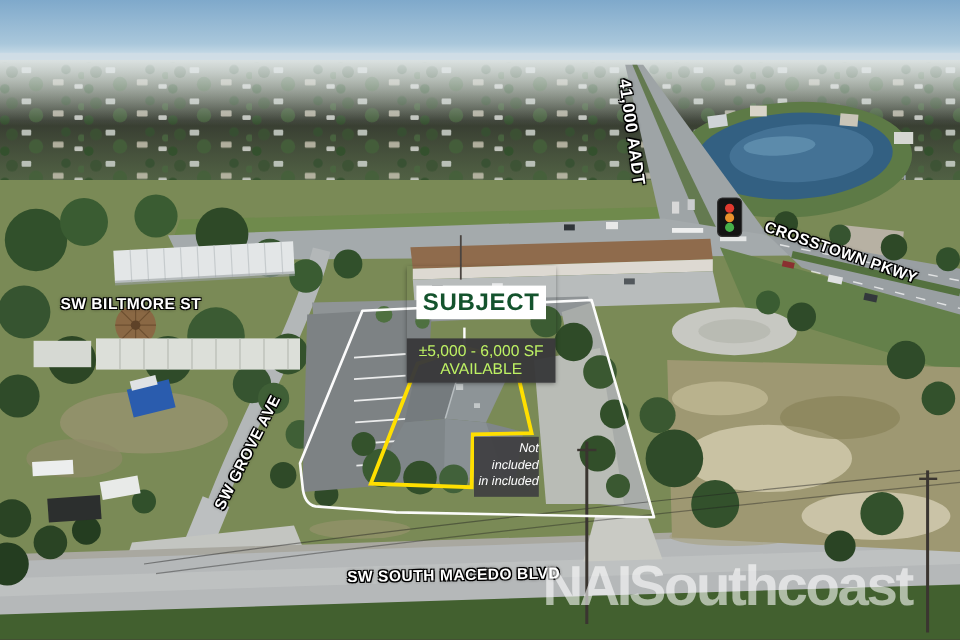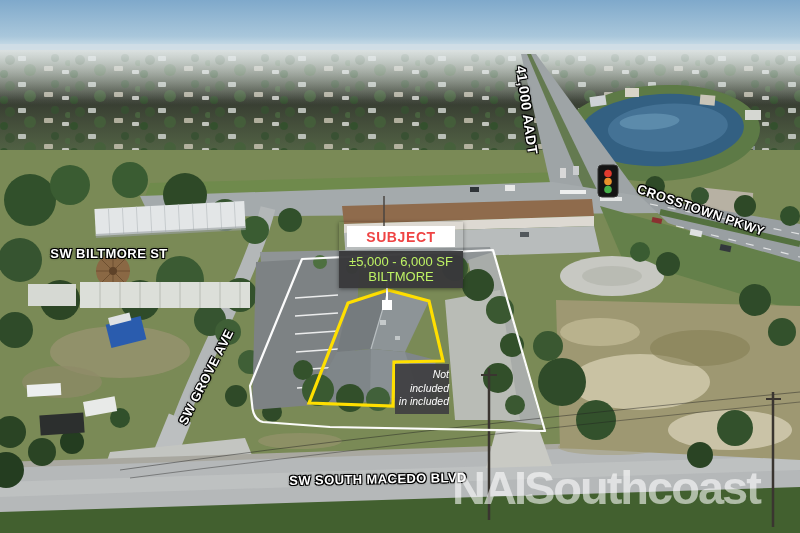--- a/index.html
+++ b/index.html
@@ -4,22 +4,22 @@
 <style>
   html,body{margin:0;padding:0;background:#222;}
   .stage{position:relative;width:800px;height:533px;overflow:hidden;
          font-family:"Liberation Sans",sans-serif;}
   .stage svg{position:absolute;left:0;top:0;}
   .label{position:absolute;color:#fff;font-weight:bold;font-size:13px;
          letter-spacing:.4px;white-space:nowrap;
          text-shadow:-1px -1px 0 #000,1px -1px 0 #000,-1px 1px 0 #000,1px 1px 0 #000,0 0 3px rgba(0,0,0,.85);}
   .callout{position:absolute;left:339px;top:222px;width:124px;text-align:center;
            box-shadow:0 1px 4px rgba(0,0,0,.45);}
-  .callout .subject{width:108px;margin:4px auto;background:#fff;color:#ef4444;
-           font-weight:bold;font-size:14px;letter-spacing:.6px;padding:3px 0 2px;}
+  .callout .subject{width:108px;margin:16px auto;background:#fff;color:#14532d;
+           font-weight:bold;font-size:20px;letter-spacing:.6px;padding:3px 0 2px;}
   .callout .avail{background:rgba(56,56,58,.96);color:#bef264;font-size:13px;
            line-height:1.16;padding:3px 0 4px;}
   .note{position:absolute;left:395px;top:364px;width:54px;height:46px;
         background:rgba(62,62,64,.92);color:#fff;font-style:italic;
         font-size:10.5px;line-height:1.3;text-align:right;padding-top:4px;}
   .logo{position:absolute;left:452px;top:464px;white-space:nowrap;
         color:rgba(255,255,255,.58);font-size:47px;line-height:1;letter-spacing:-2px;}
   .logo .nai{font-weight:900;letter-spacing:-3px;}
   .logo .sc{font-weight:700;}
 </style>
@@ -257,21 +257,21 @@
 <div class="label" style="left:109px;top:253px;transform:translate(-50%,-50%);">SW BILTMORE ST</div>
 <div class="label" style="left:206px;top:377px;transform:translate(-50%,-50%) rotate(-63deg);">SW GROVE AVE</div>
 <div class="label" style="left:378px;top:479px;transform:translate(-50%,-50%) rotate(-1deg);">SW SOUTH MACEDO BLVD</div>
 <div class="label" style="left:701px;top:210px;transform:translate(-50%,-50%) rotate(19deg);">CROSSTOWN PKWY</div>
 <div class="label" style="left:527px;top:110px;font-size:14px;transform:translate(-50%,-50%) rotate(82deg);">41,000 AADT</div>
 
 <div class="callout">
   <div class="subject">SUBJECT</div>
   <div class="avail">
     <div>±5,000 - 6,000 SF</div>
-    <div>BILTMORE</div>
+    <div>AVAILABLE</div>
   </div>
 </div>
 
 <div class="note">
   <div>Not</div>
   <div>included</div>
   <div>in included</div>
 </div>
 
 <div class="logo">

